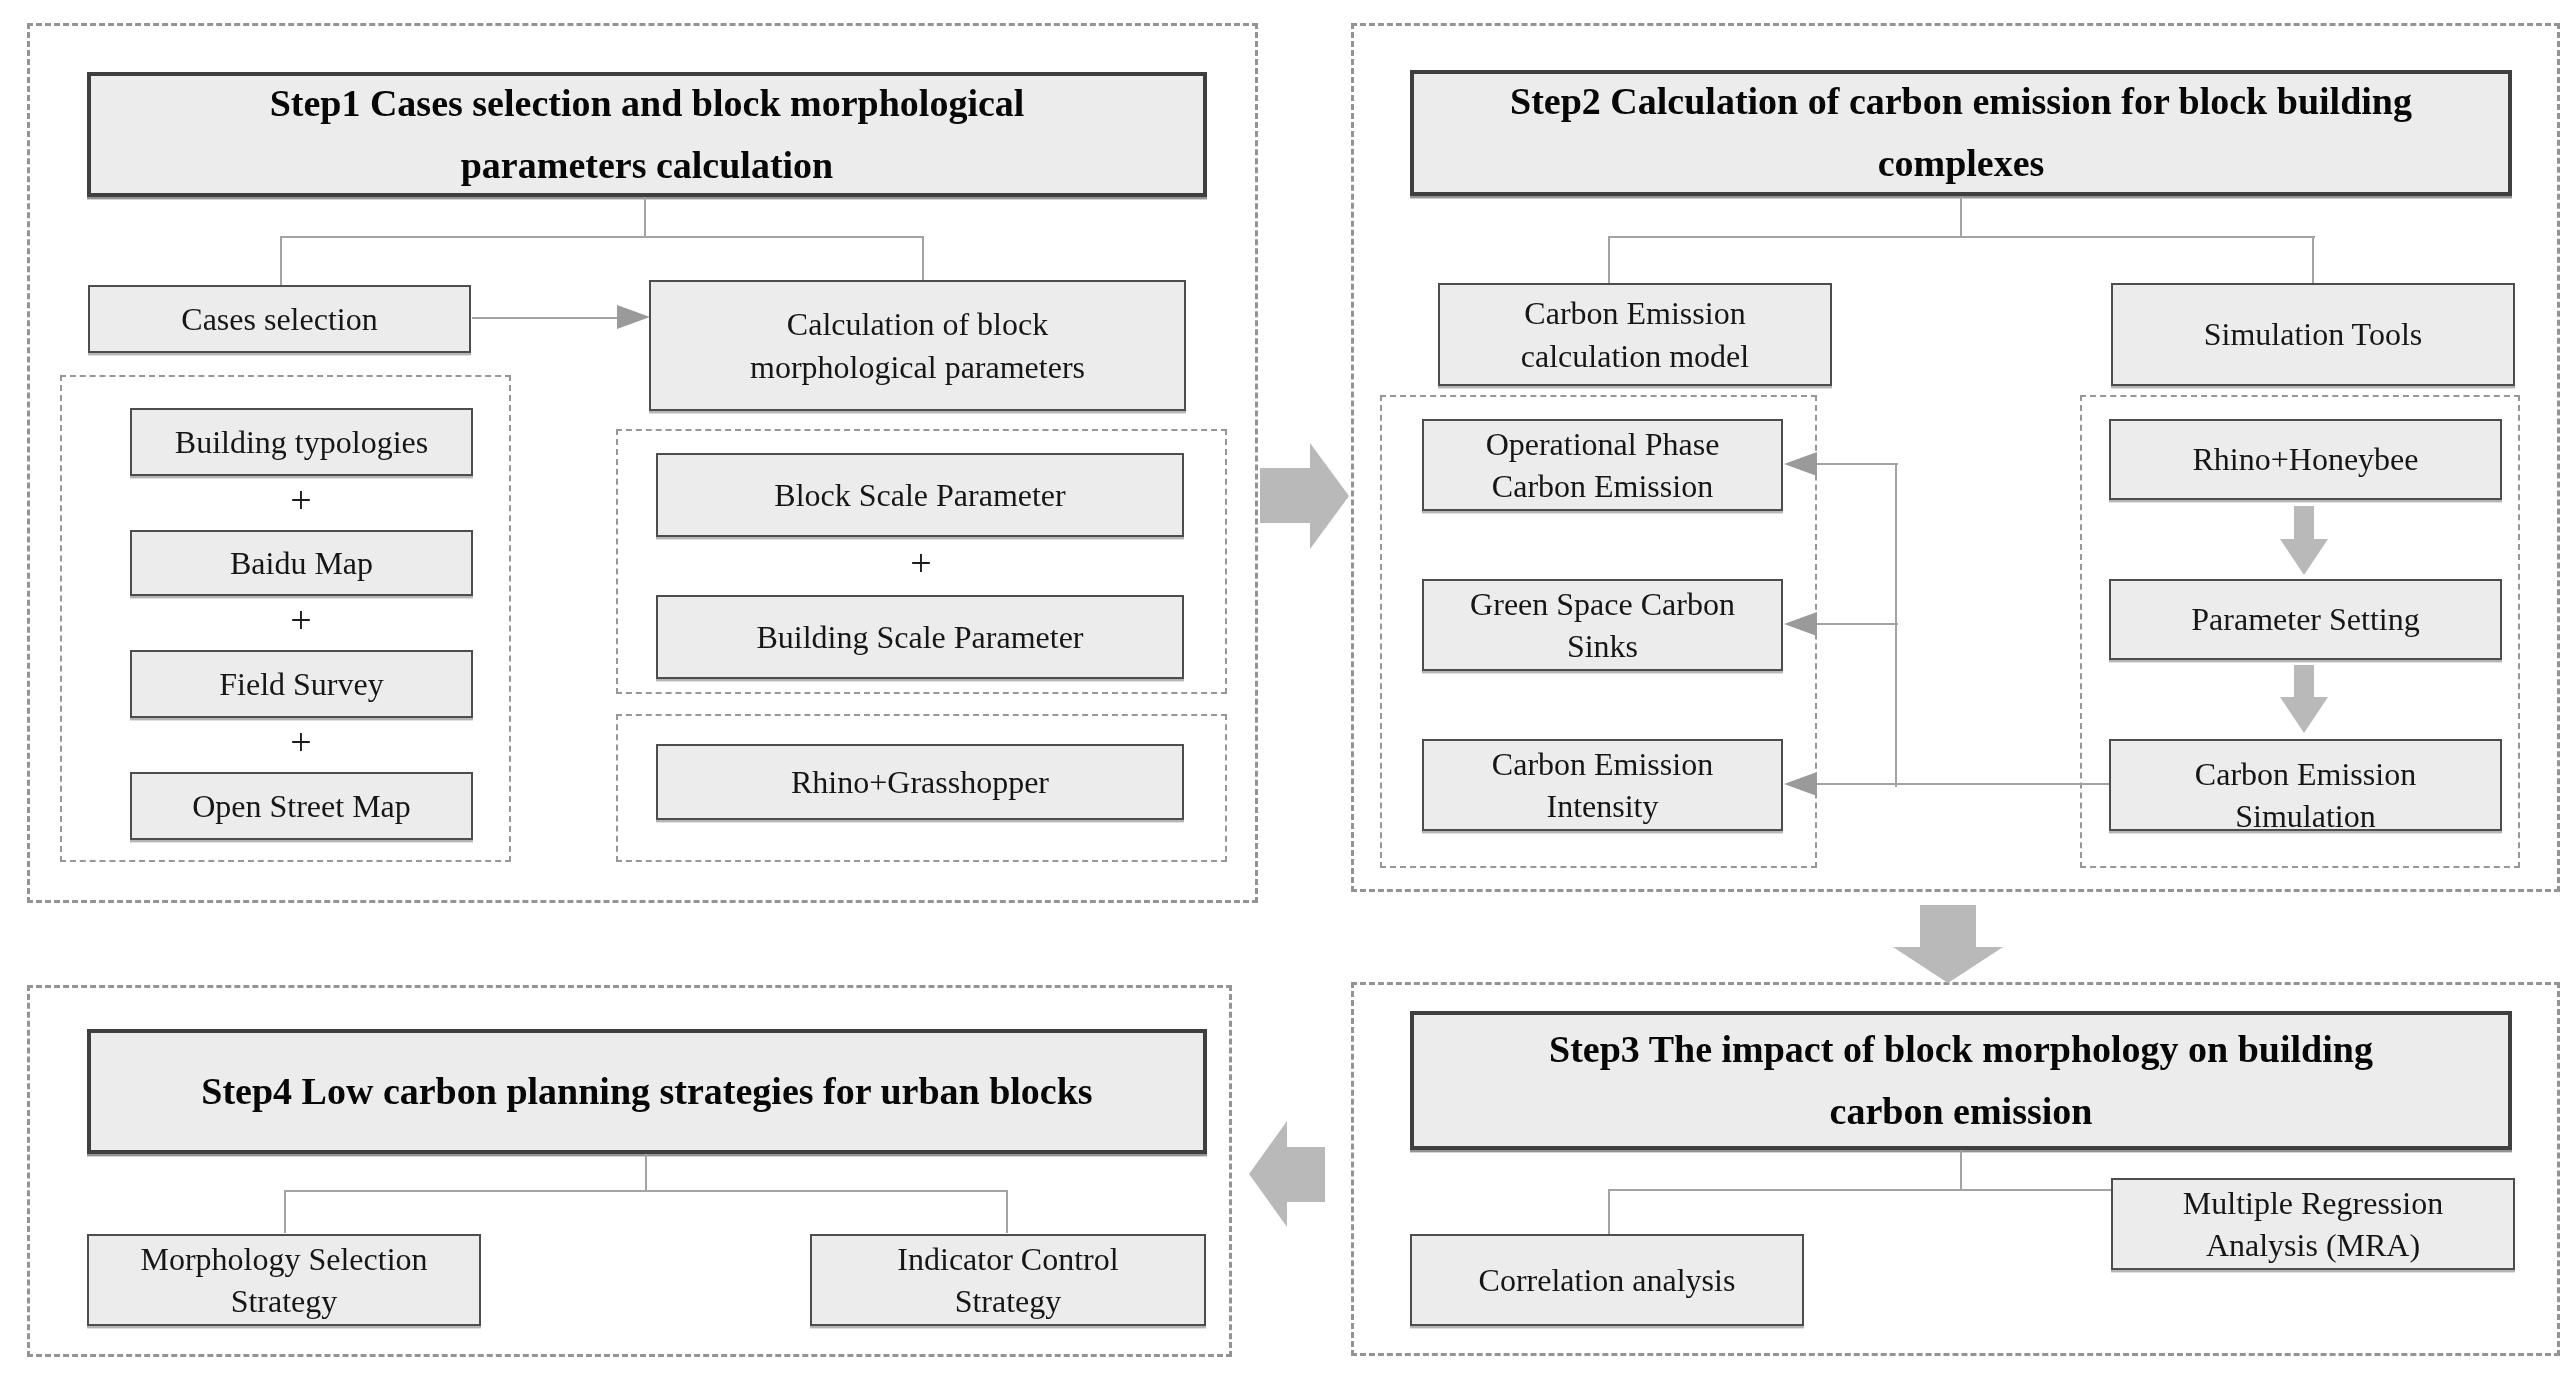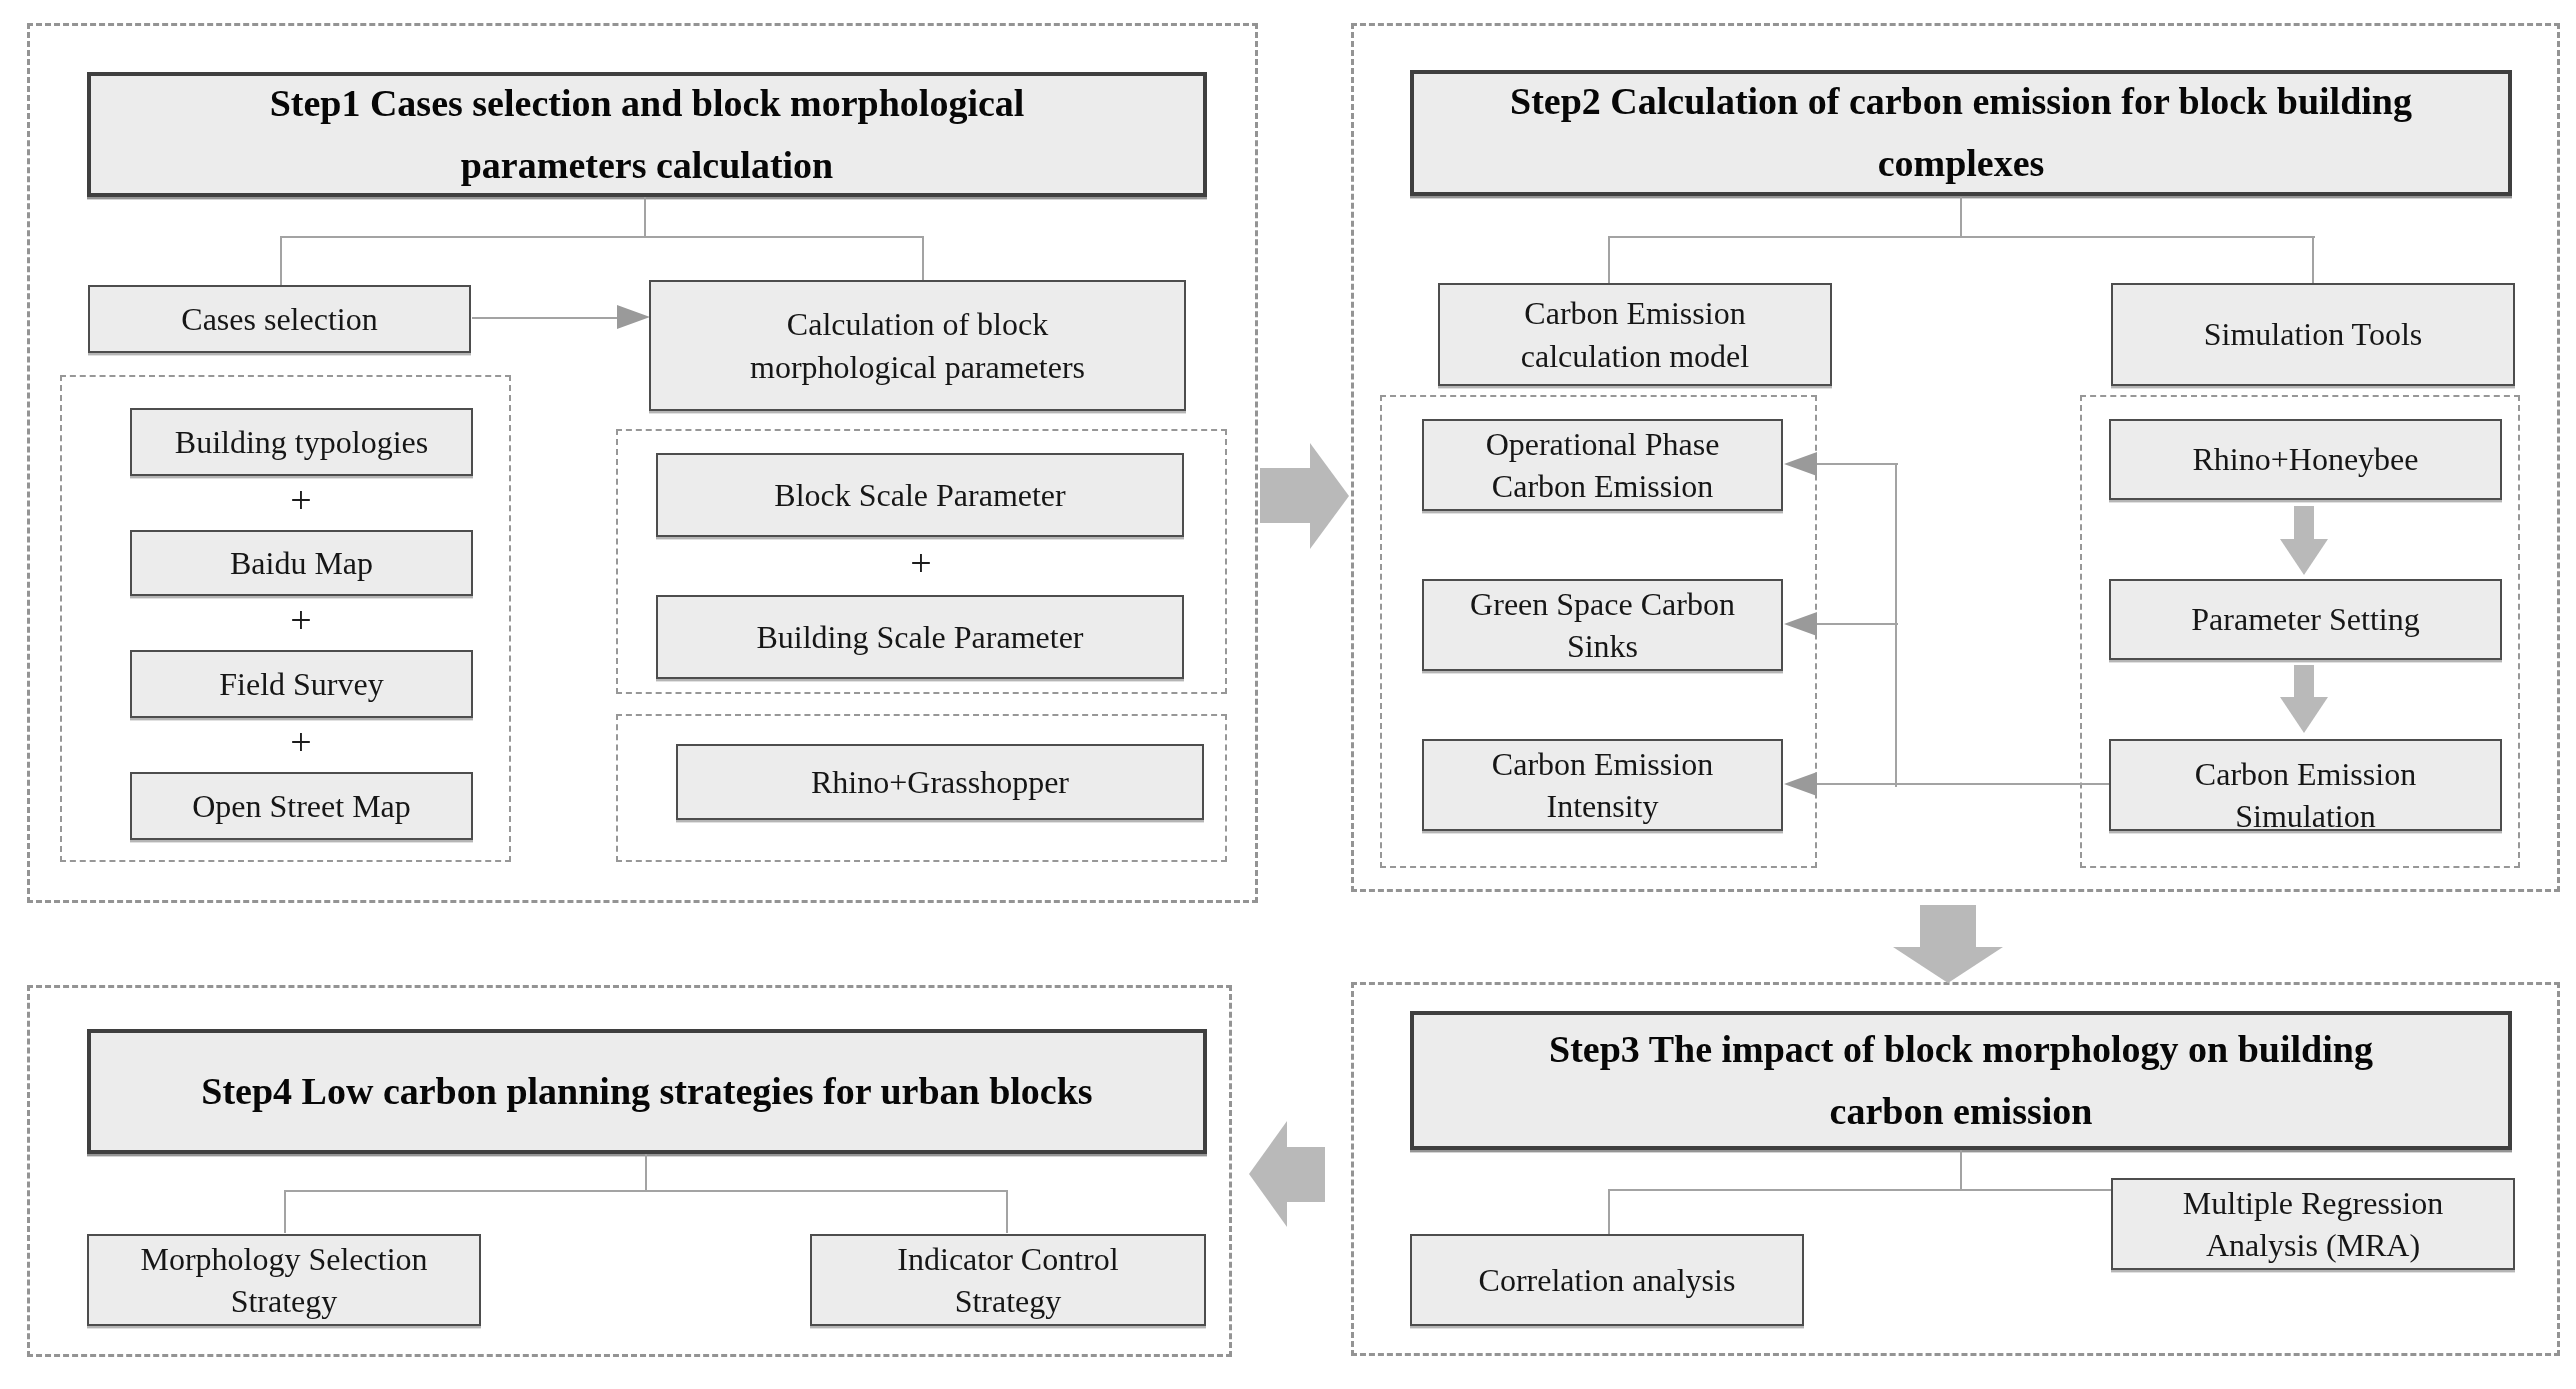--- a/index.html
+++ b/index.html
@@ -83,21 +83,21 @@
   <span>Block Scale Parameter</span>
 </div>
 <div class="plus" style="left:872px;top:541px;">+</div>
 
 <div class="cbox" style="left:656px;top:595px;width:524px;height:80px;">
   <span>Building Scale Parameter</span>
 </div>
 
 <div class="group" style="left:616px;top:714px;width:607px;height:144px;"></div>
 
-<div class="cbox" style="left:656px;top:744px;width:524px;height:72px;margin-left:20px;">
+<div class="cbox" style="left:656px;top:744px;width:524px;height:72px;">
   <span>Rhino+Grasshopper</span>
 </div>
 
 <div class="panel" style="left:1351px;top:23px;width:1203px;height:863px;"></div>
 
 <div class="titlebox" style="left:1410px;top:70px;width:1094px;height:118px;">
   <span class="mw" style="max-width:939px;">Step2 Calculation of carbon emission for block building complexes</span>
 </div>
 
 <div class="vline" style="left:1960px;top:197px;height:39px;"></div>

